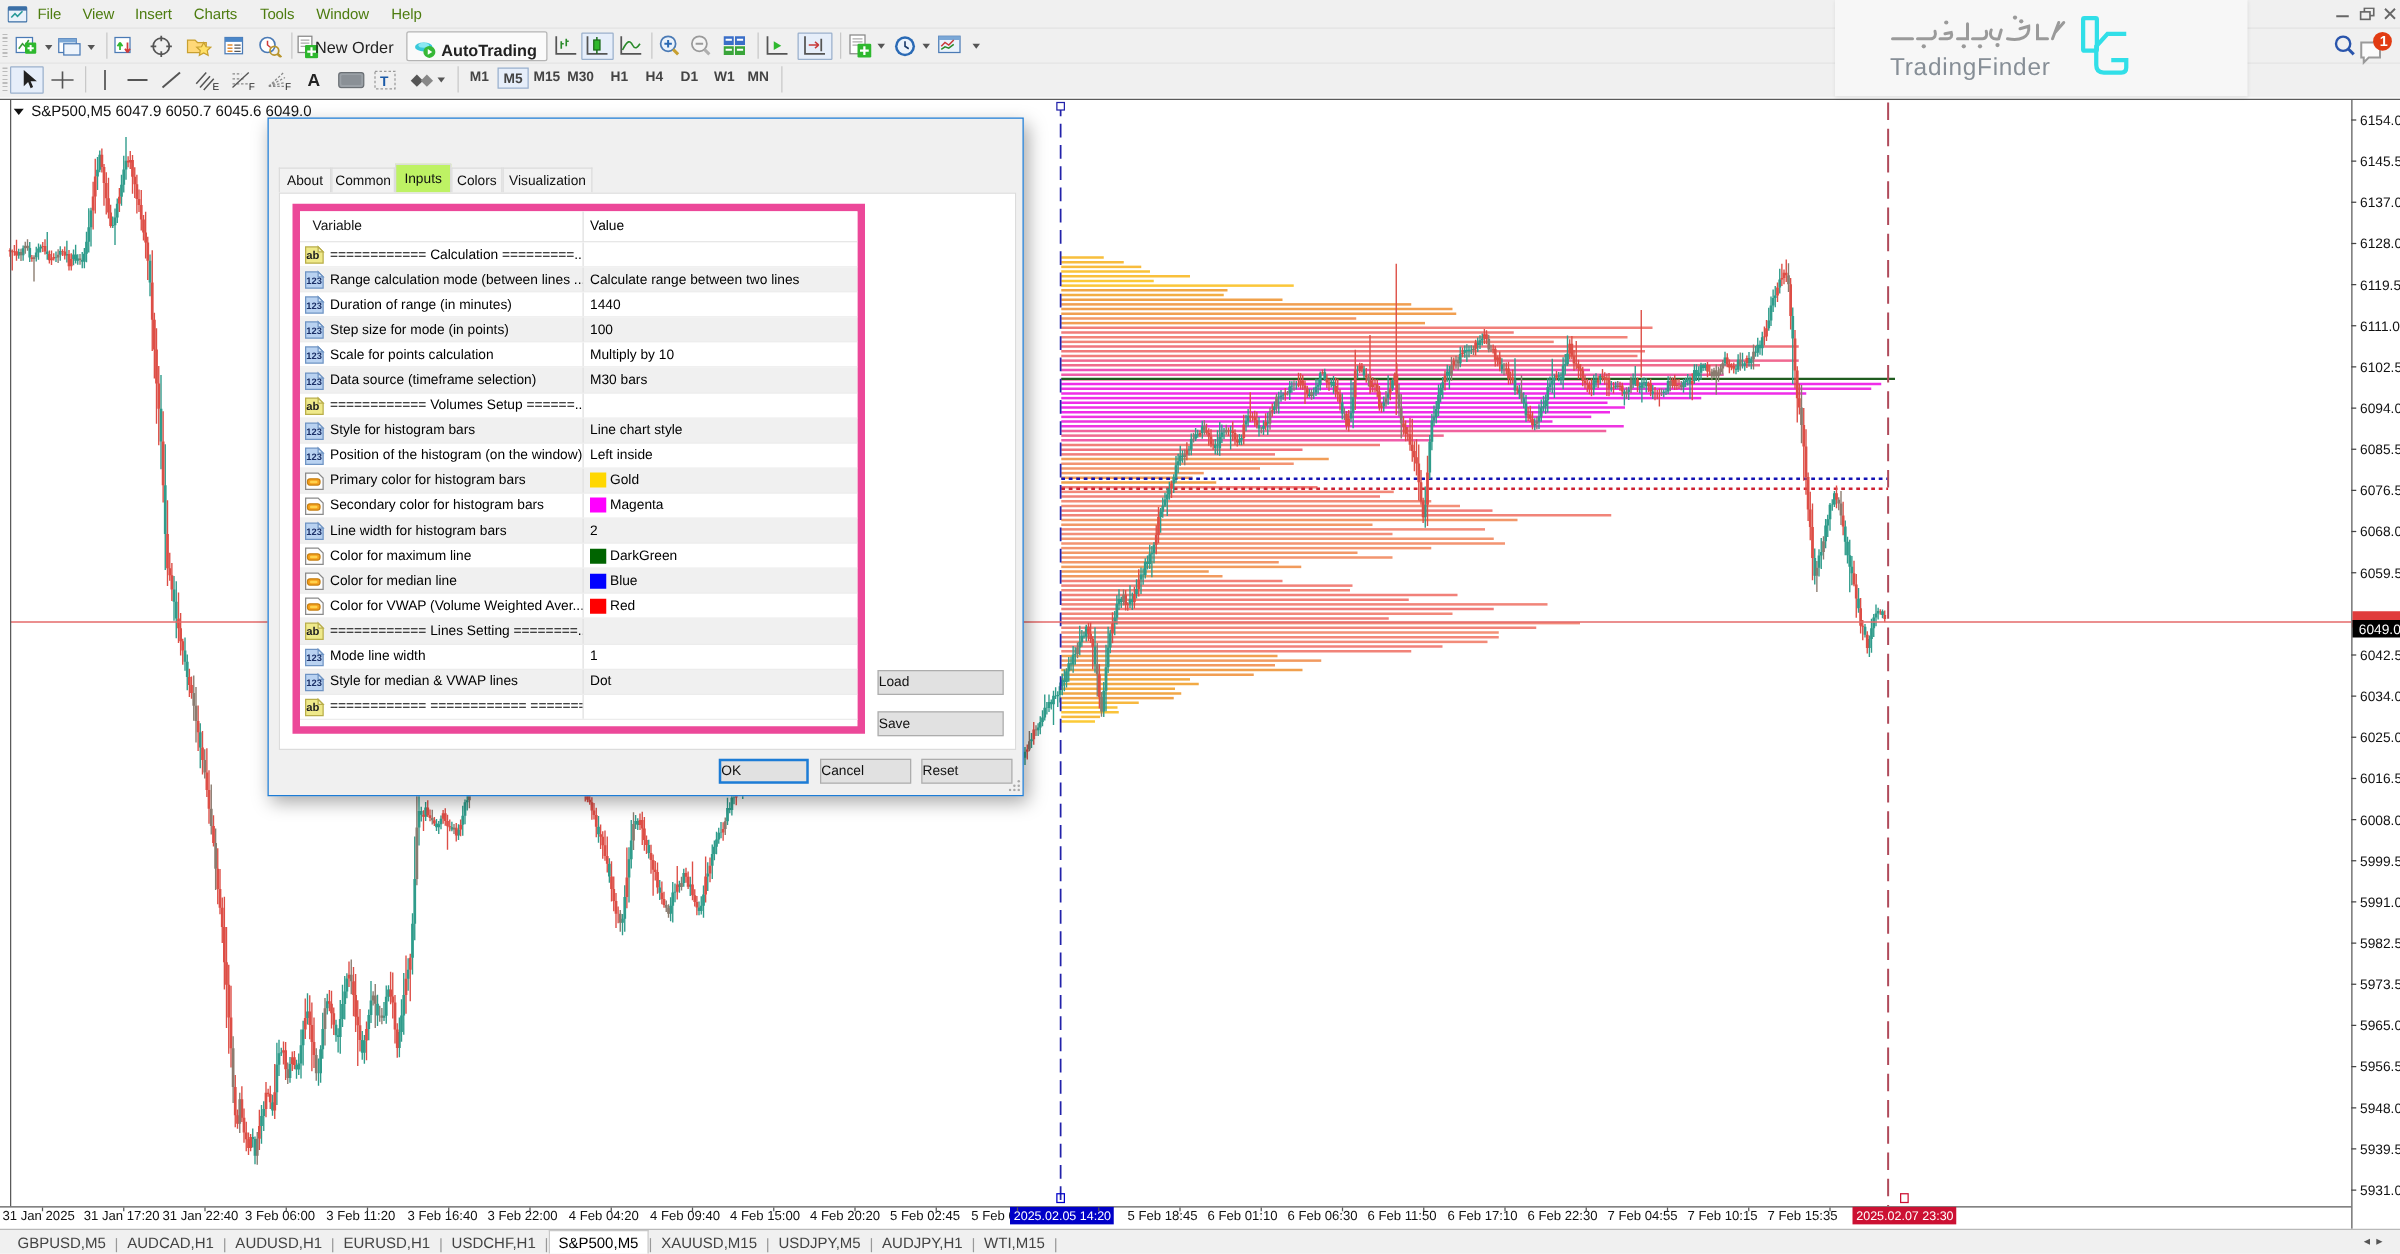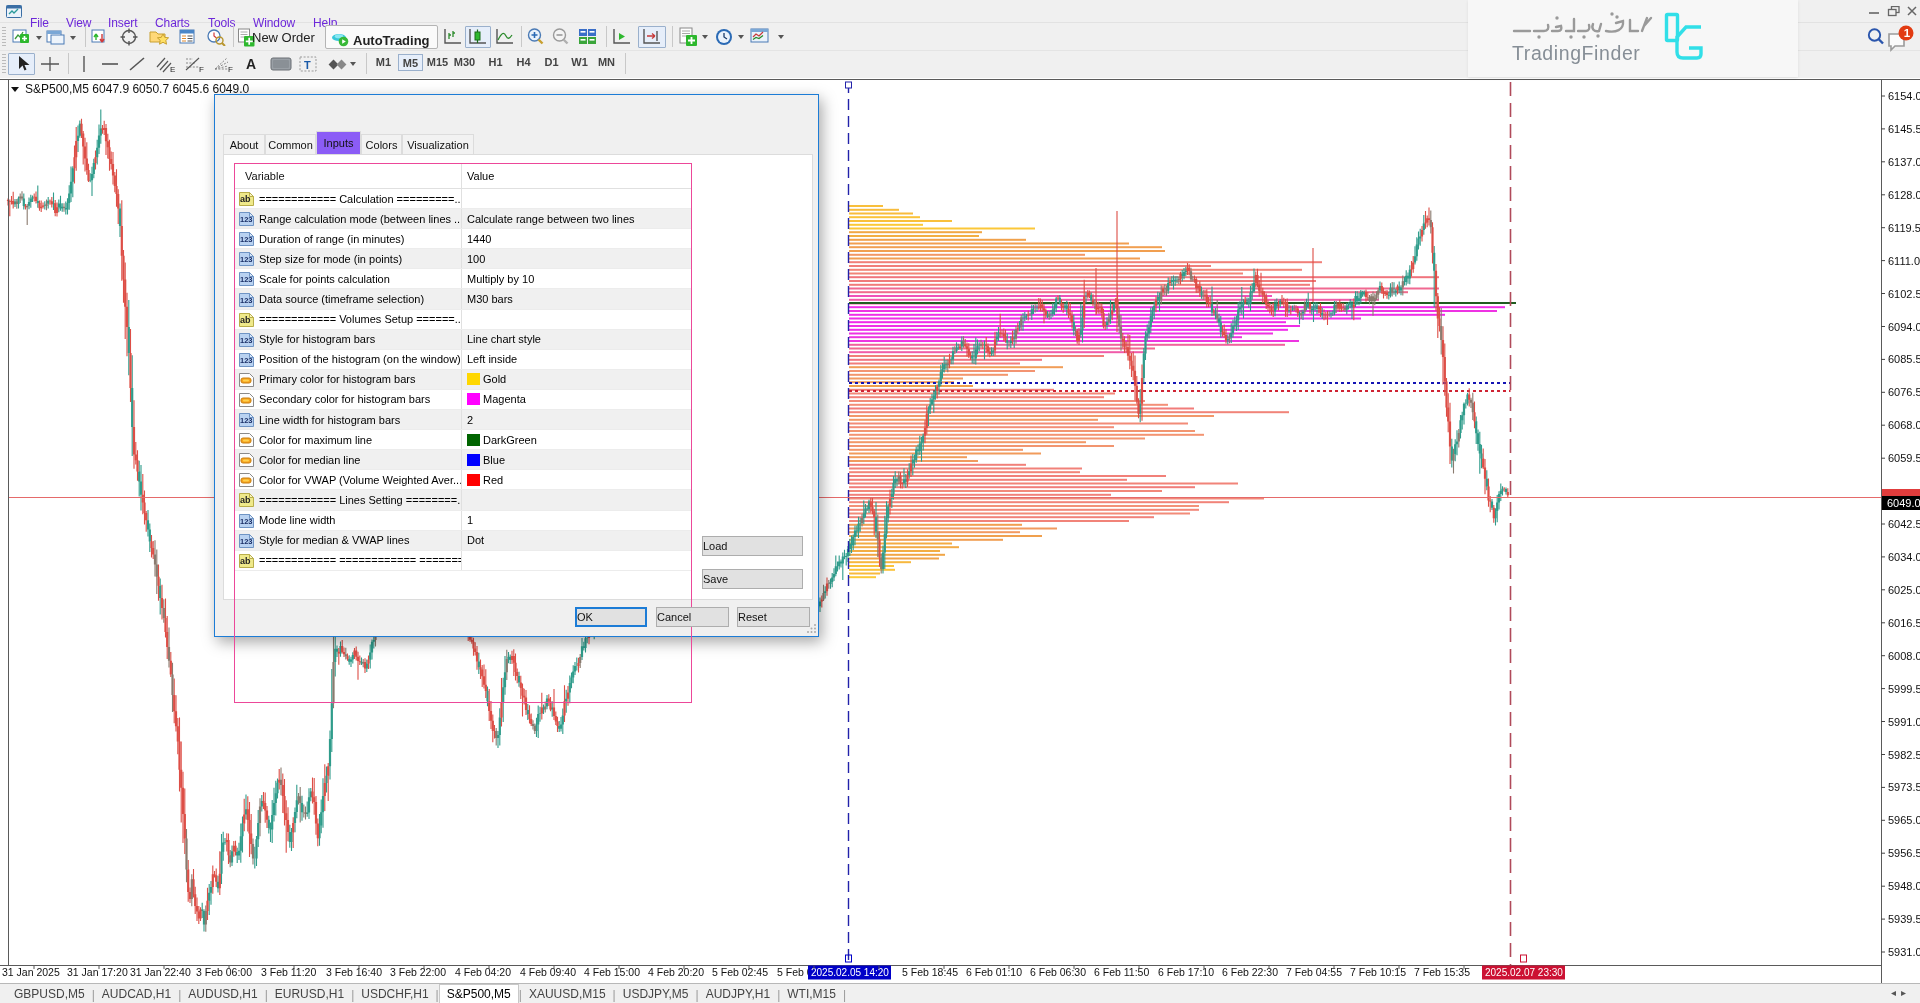--- a/index.html
+++ b/index.html
@@ -1,19 +1,19 @@
 <!DOCTYPE html>
 <html><head><meta charset="utf-8"><style>
 *{margin:0;padding:0;box-sizing:border-box}
 html,body{width:1920px;height:1003px;overflow:hidden;font-family:"Liberation Sans",sans-serif;background:#f0f0f0}
 #app{position:relative;width:1920px;height:1003px}
 #menubar{position:absolute;left:0;top:0;width:1920px;height:23px;background:#f0f0f0;border-bottom:1px solid #e2e2e2}
 #row1line{position:absolute;left:0;top:50px;width:1920px;height:1px;background:#e4e4e4}
 .mico{position:absolute;left:6px;top:4px}
-.menu{position:absolute;top:16px;font-size:12px;letter-spacing:-0.1px;color:#6d28d9}
+.menu{position:absolute;top:4px;font-size:12px;letter-spacing:-0.1px;color:#4d7c0f}
 .grip{position:absolute;left:2px;width:4px;height:20px;background:repeating-linear-gradient(#bbb 0 1px,#f0f0f0 1px 3px)}
 .tbtext{position:absolute;font-size:13px;color:#222}
 #autotr{position:absolute;left:325px;top:25px;width:113px;height:24px;border:1px solid #b4b4b4;background:#fafafa;border-radius:2px;display:flex;align-items:flex-end;gap:4px;padding-left:5px}
 #autotr span{font-size:13px;font-weight:bold;color:#222}
 .pressed{position:absolute;border:1px solid #9ab0cc;background:#e6eefa;border-radius:1px}
 .tf{position:absolute;top:56px;font-size:11px;font-weight:bold;color:#444;width:25px;text-align:center}
 .pressedtf{border:1px solid #9ab0cc;background:#e6eefa;top:54px;padding-top:2px;height:17px}
 #tflogo{position:absolute;left:1468px;top:0;width:330px;height:77px;background:#f7f7f7;box-shadow:0 1px 3px rgba(0,0,0,0.08)}
 #tfsvg{position:absolute;left:1462px;top:0}
 #tabbar{position:absolute;left:0;top:984px;width:1920px;height:19px;background:#f0f0f0;font-size:12px;color:#444;white-space:nowrap;padding-left:7px}
@@ -21,23 +21,23 @@
 .stab.active{background:#fff;border:1px solid #c8c8c8;border-bottom:none;color:#000}
 .stsep{color:#999;display:inline-block;transform:translateY(1px)}
 #tbarrows{position:absolute;right:14px;top:3px;font-size:10px;color:#555}
 #dlg{position:absolute;left:214px;top:94px;width:605px;height:543px;background:#f0f0f0;border:1px solid #1c7cd6;box-shadow:3px 5px 14px rgba(0,0,0,0.35)}
 #dlgbar{position:absolute;left:0;top:0;width:603px;height:28px;background:#1b7dd9}
 #dlgtitle{position:absolute;left:15px;top:7px;color:#fff;font-size:12px}
 #dlghelp{position:absolute;left:533px;top:7px;color:#fff;font-size:13px}
 #dlgclose{position:absolute;left:578px;top:7px;color:#fff;font-size:13px}
 #dlgtabs{position:absolute;left:8px;top:38px;height:21px}
 .dtab{position:relative;display:inline-block;box-sizing:border-box;text-align:center;font-size:11px;color:#111;padding:4px 0 3px 0;border:1px solid #dcdcdc;background:#f2f2f2;border-bottom:none;top:0}
-.dtab.active{background:#8b5cf6;padding:5px 4px;top:-2px;border:1px solid #dcdcdc;border-bottom:none}
+.dtab.active{background:#bef264;padding:5px 4px;top:-2px;border:1px solid #dcdcdc;border-bottom:none}
 #dlgpage{position:absolute;left:8px;top:59px;width:590px;height:446px;background:#fff;border:1px solid #dcdcdc}
-#dtable{position:absolute;left:10px;top:8px;width:458px;height:540px;border:1px solid #ec4899;overflow:hidden;font-size:11px}
+#dtable{position:absolute;left:10px;top:8px;width:458px;height:424px;border:6px solid #ec4899;overflow:hidden;font-size:11px}
 #dthead{display:flex;height:25px;border-bottom:1px solid #e0e0e0;align-items:center;background:#fff}
 #dthead .tname{font-size:11px;color:#111}
 .trow{display:flex;height:20.1px;align-items:flex-end;border-bottom:1px solid #ececec}
 .tname{width:227px;display:flex;align-items:center;gap:4px;padding-left:3px;border-right:1px solid #e0e0e0;height:100%;overflow:hidden;white-space:nowrap}
 .tname svg{flex:0 0 auto}
 .tval{flex:1;display:flex;align-items:center;gap:3px;padding-left:5px;height:100%;overflow:hidden;white-space:nowrap}
 .sw{width:13px;height:12px;display:inline-block}
 .btn{background:#e1e1e1;border:1px solid #adadad;font-size:11px;color:#111;line-height:18px}
 .okbtn{border:2px solid #1c7cd6;line-height:16px}
 </style></head>

